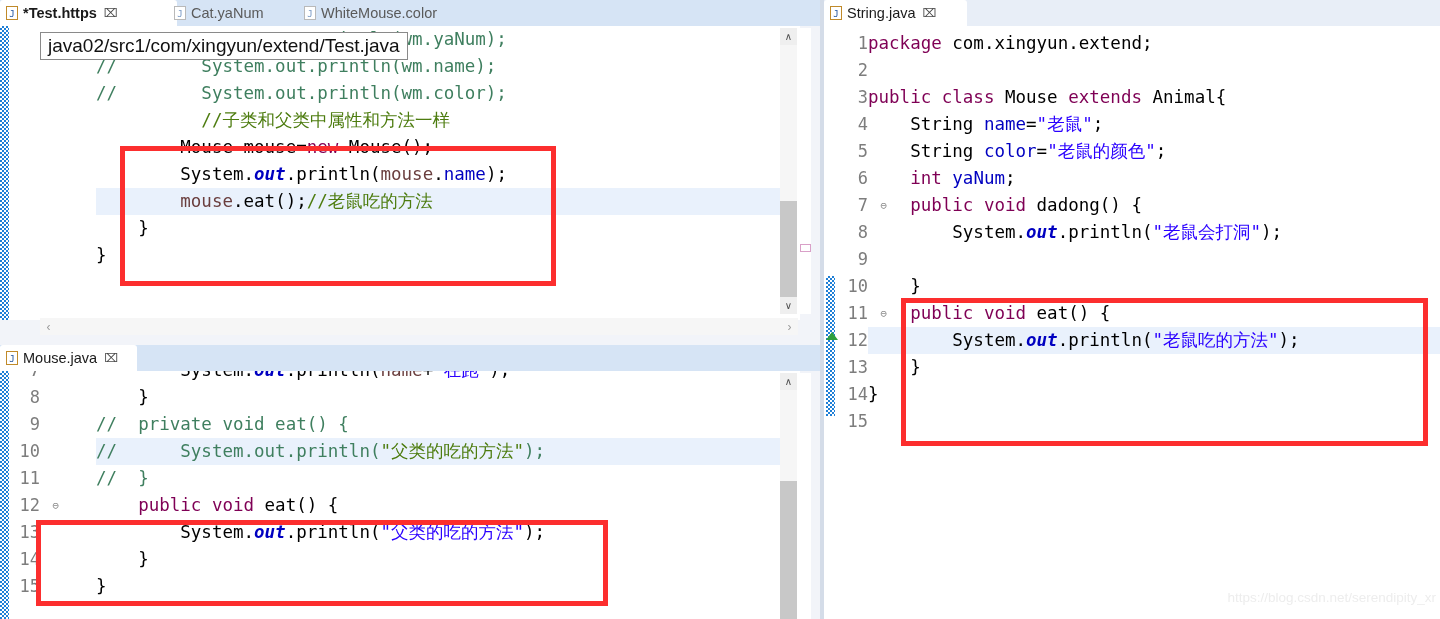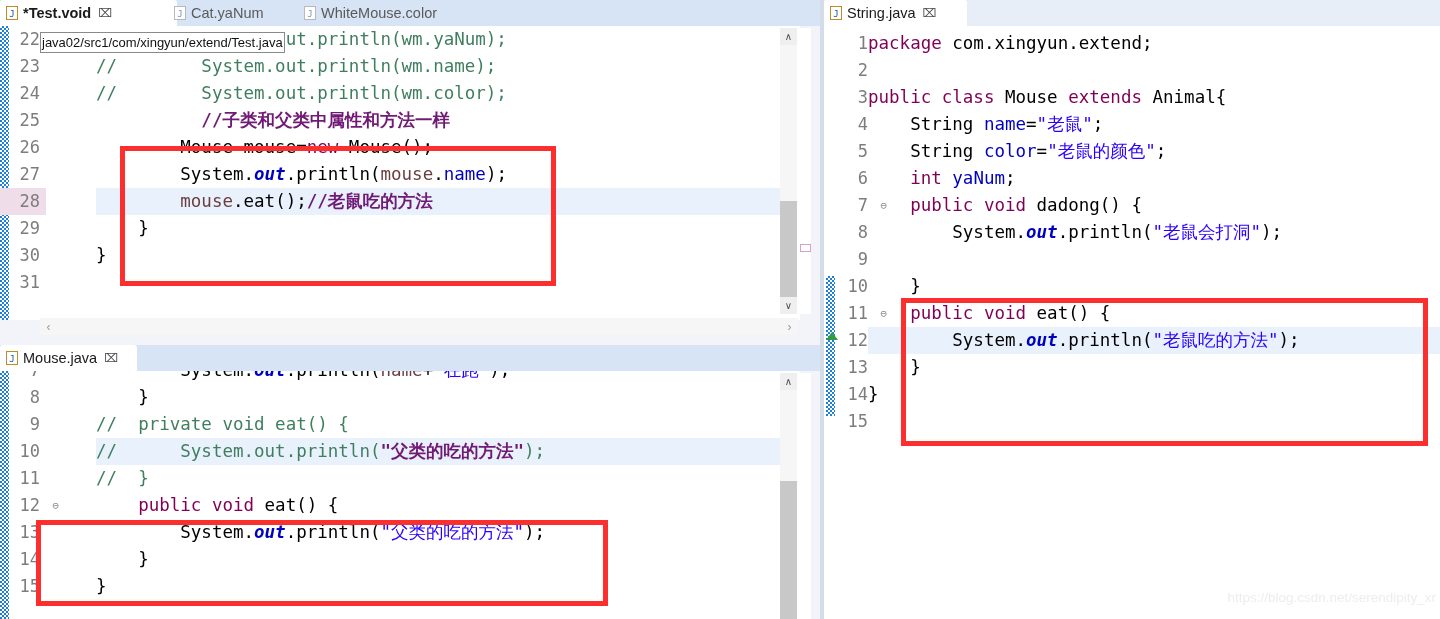--- a/index.html
+++ b/index.html
@@ -43,21 +43,21 @@
   .ln.hl-gutter{background:#EFDDEA;}
   .code{position:absolute;top:0;
     font-family:"DejaVu Sans Mono","Liberation Mono",monospace;
     font-size:17.5px;color:#000;white-space:pre;}
   .cl{height:27px;line-height:27px;}
   .cl.hl{background:#E9F1FC;}
 
   
   .kw{color:#7F0055;font-weight:normal;}
   .cm{color:#3F7F5F;}
-  .cm2{color:#701a75;font-weight:bold;}
+  .cm2{color:#4d7c0f;}
   .str{color:#2A00FF;}
   .fld{color:#0000C0;}
   .stat{color:#0000C0;font-style:italic;font-weight:bold;}
   .lv{color:#6A3E3E;}
   .pl{color:#000;text-align:right;}
 
   
   .vscroll{position:absolute;width:17px;background:#F6F6F6;}
   .vscroll .track{position:absolute;left:0;right:0;top:0;bottom:0;background:#F6F6F6;}
   .vscroll .up,.vscroll .dn{position:absolute;left:0;width:17px;height:17px;
@@ -70,21 +70,21 @@
     display:flex;align-items:center;justify-content:center;color:#9a9a9a;font-size:12px;}
   .hscroll .lt{left:0;}
   .hscroll .rt{right:0;}
 
   .ruler{position:absolute;width:14px;background:#fff;}
   .ruler .mk{position:absolute;left:3px;width:9px;height:6px;border:1px solid #D9A0C8;background:#fff;}
 
   .redbox{position:absolute;border:5px solid #FC2E2E;box-sizing:border-box;pointer-events:none;}
   .tooltip{
     position:absolute;background:#FFFFFF;border:1px solid #8a8a8a;
-    font-size:13px;color:#111;padding:2px 1px;white-space:nowrap;
+    font-size:19px;color:#111;padding:2px 7px;white-space:nowrap;
     font-family:"Liberation Sans",sans-serif;
   }
   .watermark{position:absolute;font-size:13.5px;color:#EDEDED;white-space:nowrap;}
   .greentri{position:absolute;width:0;height:0;
     border-left:6px solid transparent;border-right:6px solid transparent;
     border-bottom:8px solid #2E9E3E;}
   .divider{position:absolute;background:#D4DCE8;}
 </style>
 </head>
 <body>
@@ -94,21 +94,21 @@
   <div class="pane" id="pane-tl" style="left:0;top:0;width:820px;height:345px;">
 
     <div class="tabbar" style="background:#D6E4F5;">
       <div class="tab active" style="left:0;width:162px;">
         <span class="ficon">
           <svg width="12" height="14" viewBox="0 0 12 14">
               <rect x="0.5" y="0.5" width="11" height="13" fill="#fff" stroke="#C08A2A"></rect>
               <text x="6" y="11" font-size="9" fill="#2255A0" text-anchor="middle" font-family="monospace">J</text>
             </svg>
         </span>
-        <span style="font-weight:bold;">*Test.void</span>
+        <span style="font-weight:bold;">*Test.https</span>
         <span class="close">⌧</span>
       </div>
       <div class="tab inactive" style="left:168px;width:130px;">
         <span class="ficon">
           <svg width="12" height="14" viewBox="0 0 12 14">
               <rect x="0.5" y="0.5" width="11" height="13" fill="#fff" stroke="#B9B9B9"></rect>
               <text x="6" y="11" font-size="9" fill="#7798C4" text-anchor="middle" font-family="monospace">J</text>
             </svg>
         </span>
         <span>Cat.yaNum</span>
@@ -119,32 +119,20 @@
               <rect x="0.5" y="0.5" width="11" height="13" fill="#fff" stroke="#B9B9B9"></rect>
               <text x="6" y="11" font-size="9" fill="#7798C4" text-anchor="middle" font-family="monospace">J</text>
             </svg>
         </span>
         <span>WhiteMouse.color</span>
       </div>
     </div>
 
     <div class="editor" style="left:0;top:26px;width:800px;height:294px;">
       <div class="gutterstrip"></div>
-      <div class="linenums" id="ln-tl" style="left:0;">
-          <div class="ln">22</div>
-          <div class="ln">23</div>
-          <div class="ln">24</div>
-          <div class="ln">25</div>
-          <div class="ln">26</div>
-          <div class="ln">27</div>
-          <div class="ln hl-gutter">28</div>
-          <div class="ln">29</div>
-          <div class="ln">30</div>
-          <div class="ln">31</div>
-        </div>
       <div class="code" id="code-tl" style="left:96px;right:0;"><div class="cl"><span class="cm">//        System.out.println(wm.yaNum);</span></div><div class="cl"><span class="cm">//        System.out.println(wm.name);</span></div><div class="cl"><span class="cm">//        System.out.println(wm.color);</span></div><div class="cl"><span class="cm2">          //子类和父类中属性和方法一样</span></div><div class="cl"><span class="pl">        Mouse mouse=</span><span class="kw">new</span><span class="pl"> Mouse();</span></div><div class="cl"><span class="pl">        System.</span><span class="stat">out</span><span class="pl">.println(</span><span class="lv">mouse</span><span class="pl">.</span><span class="fld">name</span><span class="pl">);</span></div><div class="cl hl"><span class="pl">        </span><span class="lv">mouse</span><span class="pl">.eat();</span><span class="cm2">//老鼠吃的方法</span></div><div class="cl"><span class="pl">    }</span></div><div class="cl"><span class="pl">}</span></div><div class="cl"><span class="pl"></span></div></div>
     </div>
 
     <div class="vscroll" style="left:780px;top:28px;height:286px;">
       <div class="track"></div>
       <div class="up">∧</div>
       <div class="thumb" style="top:173px;height:104px;"></div>
       <div class="dn">∨</div>
     </div>
     <div class="ruler" style="left:797px;top:28px;height:286px;">

